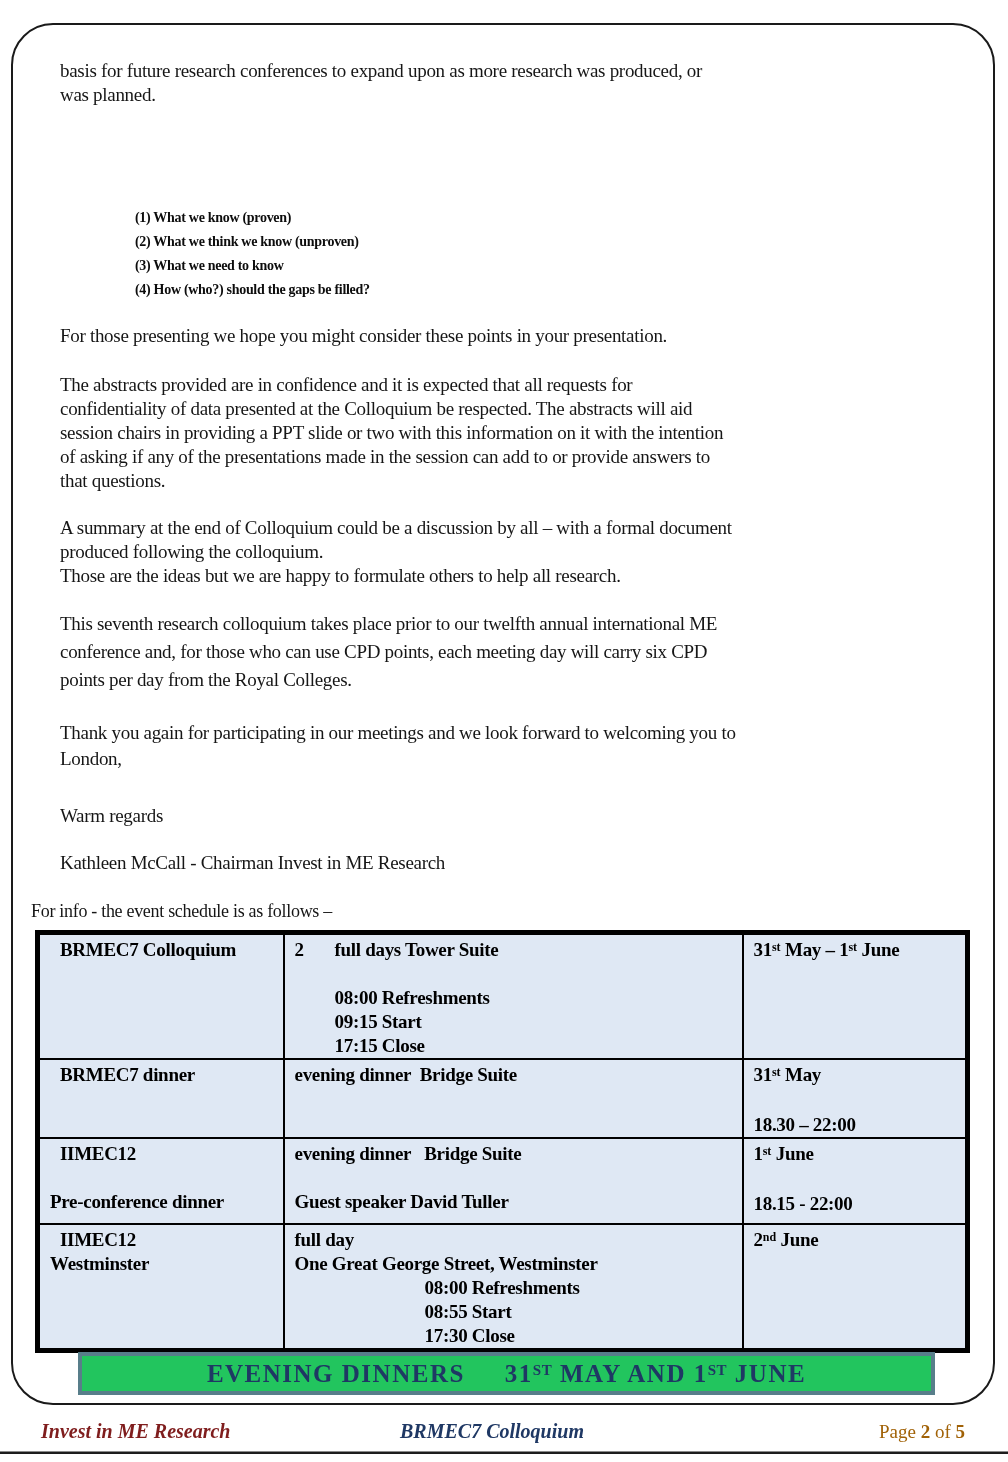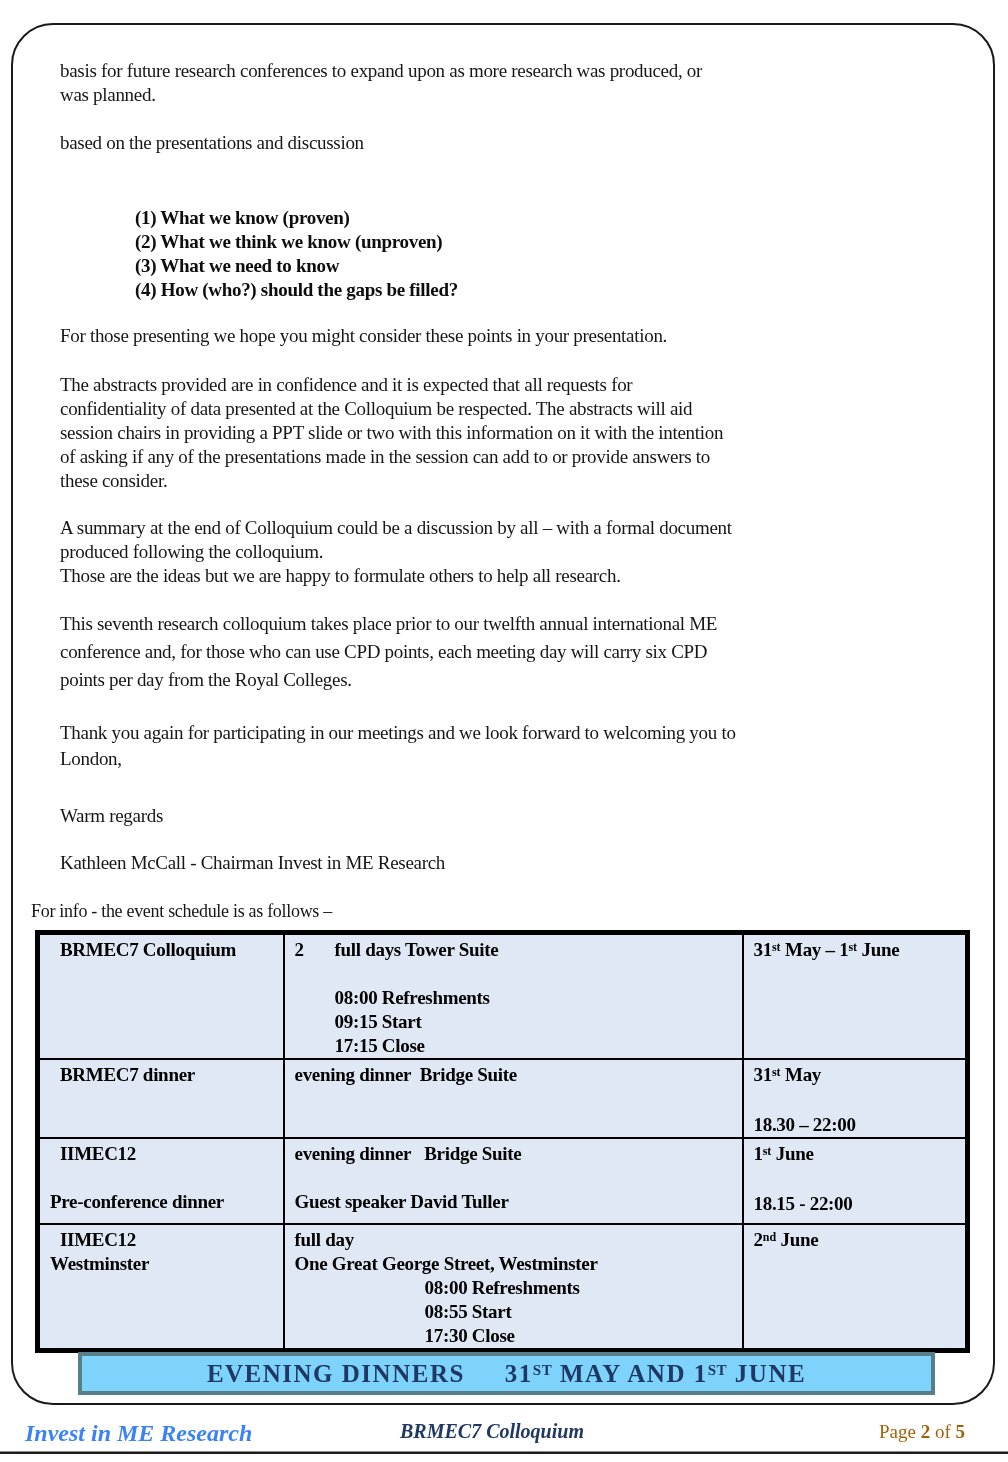--- a/index.html
+++ b/index.html
@@ -8,21 +8,21 @@
     position:relative; width:1008px; height:1462px; background:#ffffff;
     font-family:Liberation Serif, serif; color:#111111; overflow:hidden;
   }
   .frame {
     position:absolute; left:11px; top:23px; width:984px; height:1382px;
     border:2px solid #1a1a1a; border-radius:42px; background:transparent;
   }
   .para { position:absolute; left:60px; width:910px; font-size:19px; line-height:24px;
           letter-spacing:-0.3px; color:#161616; }
   .bl { white-space:pre-wrap; }
-  .nlist { position:absolute; left:135px; width:700px; font-size:19px; line-height:24px;
+  .nlist { position:absolute; left:135px; width:700px; font-size:14px; line-height:24px;
            font-weight:bold; color:#0d0d0d; letter-spacing:-0.3px; }
   .p6 .bl { line-height:28px; }
   .p7 .bl { line-height:26px; }
   .single { line-height:26px; }
   .intro { position:absolute; left:31px; width:700px; font-size:18px; line-height:26px;
            letter-spacing:-0.3px; color:#161616; }
 
   
   .tblwrap { position:absolute; left:35px; top:930px; }
   table.sched { border-collapse:collapse; table-layout:fixed; width:930px;
@@ -34,29 +34,29 @@
   .sp { height:24px; }
   .ind { padding-left:10px; }
   .t40 { padding-left:40px; }
   .t130 { padding-left:130px; }
   .numcol { display:inline-block; width:40px; }
   .wrapnarrow { max-width:190px; }
   .sup { font-size:12px; position:relative; top:-5px; letter-spacing:0; }
 
   
   .banner { position:absolute; left:78px; top:1352px; width:857px; height:43px;
-            border:4px solid #587e8a; background:#7dd3fc; text-align:center; }
+            border:4px solid #587e8a; background:#22c55e; text-align:center; }
   .banner-text { display:inline-block; margin-top:2px; font-size:25px; font-weight:bold;
                  color:#1f3864; letter-spacing:1.5px; line-height:31px; white-space:pre; }
   .bgap { margin-left:40px; }
   .bsup { font-size:15px; position:relative; top:-7px; letter-spacing:0.5px; }
 
   
-  .foot-left { position:absolute; left:25px; top:1420px; font-size:24px; font-weight:bold;
-               font-style:italic; color:#3b82f6; }
+  .foot-left { position:absolute; left:41px; top:1420px; font-size:20px; font-weight:bold;
+               font-style:italic; color:#7f1d1d; }
   .foot-center { position:absolute; left:0; top:1420px; width:1008px; text-align:center;
                  transform:translateX(-12px); font-size:20px; font-weight:bold;
                  font-style:italic; color:#1f3864; }
   .foot-right { position:absolute; right:43px; top:1421px; font-size:19px; color:#a16207; }
   .foot-right .num { font-weight:bold; }
   .fr-seg { white-space:pre; }
   .pagebreak-line { position:absolute; left:0; top:1451px; width:1008px; height:3px;
                     background:#1d1d1d; border-top:1px solid #8a8a8a; }
 </style>
 </head>
@@ -65,40 +65,39 @@
 <div class="sheet">
 
   <div class="frame"></div>
 
   <div class="para" style="top:59px">
     <div class="bl">basis for future research conferences to expand upon as more research was produced, or</div>
     <div class="bl">was planned.</div>
   </div>
 
   <div class="para" style="top:131px">
-    <div class="bl">based on the presentations and discussion</div>
   </div>
 
   <div class="nlist" style="top:206px">
     <div class="bl">(1) What we know (proven)</div>
     <div class="bl">(2) What we think we know (unproven)</div>
     <div class="bl">(3) What we need to know</div>
     <div class="bl">(4) How (who?) should the gaps be filled?</div>
   </div>
 
   <div class="para" style="top:324px">
     <div class="bl">For those presenting we hope you might consider these points in your presentation.</div>
   </div>
 
   <div class="para" style="top:373px">
     <div class="bl">The abstracts provided are in confidence and it is expected that all requests for</div>
     <div class="bl">confidentiality of data presented at the Colloquium be respected. The abstracts will aid</div>
     <div class="bl">session chairs in providing a PPT slide or two with this information on it with the intention</div>
     <div class="bl">of asking if any of the presentations made in the session can add to or provide answers to</div>
-    <div class="bl">these consider.</div>
+    <div class="bl">that questions.</div>
   </div>
 
   <div class="para p6" style="top:610px">
     <div class="bl">This seventh research colloquium takes place prior to our twelfth annual international ME</div>
     <div class="bl">conference and, for those who can use CPD points, each meeting day will carry six CPD</div>
     <div class="bl">points per day from the Royal Colleges.</div>
   </div>
 
   <div class="para" style="top:516px">
     <div class="bl">A summary at the end of Colloquium could be a discussion by all – with a formal document</div>

